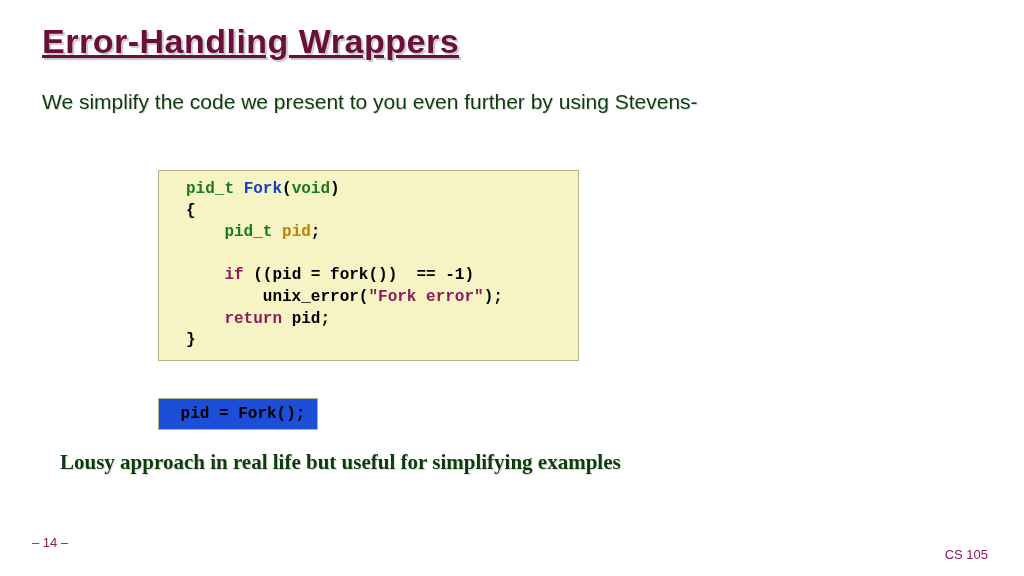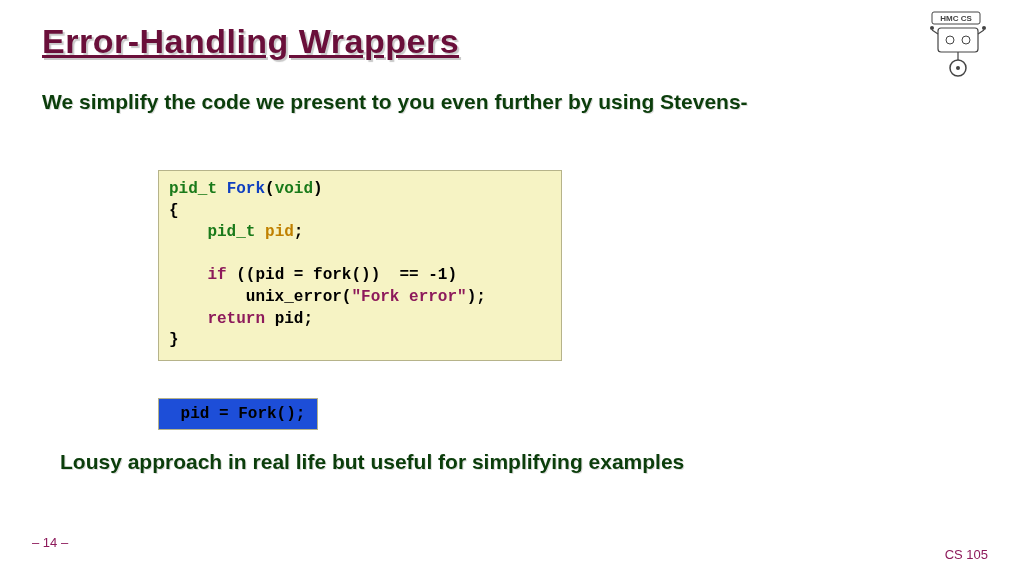--- a/index.html
+++ b/index.html
@@ -35,37 +35,37 @@
     top: 10px;
     width: 70px;
     text-align: center;
   }
   .intro {
     position: absolute;
     left: 42px;
     top: 88px;
     width: 920px;
     font-size: 21px;
-    font-weight: 700;
+    font-weight: 400;
     color: #0b3d0b;
     line-height: 1.35;
     text-shadow: 1px 1px 0 #dddddd;
   }
   .intro .indent {
     display: block;
     padding-left: 40px;
   }
   .codebox1 {
     position: absolute;
     left: 158px;
     top: 170px;
     width: 382px;
     background: #f6f3c4;
     border: 1px solid #b6b38a;
-    padding: 8px 10px 8px 10px;
+    padding: 8px 10px 8px 27px;
     font-family: "Courier New", Courier, monospace;
     font-size: 16px;
     font-weight: 700;
     line-height: 1.35;
     white-space: pre;
     color: #000;
   }
   .codebox2 {
     position: absolute;
     left: 158px;
@@ -87,20 +87,21 @@
   .c-str    { color: #8d1a5b; }
   .note {
     position: absolute;
     left: 60px;
     top: 450px;
     width: 900px;
     font-size: 21px;
     font-weight: 700;
     color: #0b3d0b;
     text-shadow: 1px 1px 0 #dddddd;
+    font-family: Liberation Serif, serif;
   }
   .footer-left {
     position: absolute;
     left: 32px;
     bottom: 26px;
     font-size: 13px;
     color: #8d1a5b;
   }
   .footer-right {
     position: absolute;
@@ -110,36 +111,20 @@
     color: #8d1a5b;
   }
 </style>
 </head>
 <body>
 
 <div class="slide">
 
   <div class="title">Error-Handling Wrappers</div>
 
-  <div class="logo">
-    <svg width="70" height="70" viewBox="0 0 70 70">
-      <rect x="8" y="2" width="48" height="12" rx="2" fill="none" stroke="#444" stroke-width="1"></rect>
-      <text x="32" y="11" text-anchor="middle" font-size="8" font-family="Arial" fill="#444" font-weight="700">HMC CS</text>
-      <rect x="14" y="18" width="40" height="24" rx="3" fill="none" stroke="#444" stroke-width="1.2"></rect>
-      <circle cx="26" cy="30" r="4" fill="none" stroke="#444" stroke-width="1"></circle>
-      <circle cx="42" cy="30" r="4" fill="none" stroke="#444" stroke-width="1"></circle>
-      <line x1="8" y1="20" x2="14" y2="24" stroke="#444" stroke-width="1.2"></line>
-      <line x1="60" y1="20" x2="54" y2="24" stroke="#444" stroke-width="1.2"></line>
-      <circle cx="8" cy="18" r="2" fill="#444"></circle>
-      <circle cx="60" cy="18" r="2" fill="#444"></circle>
-      <line x1="34" y1="42" x2="34" y2="50" stroke="#444" stroke-width="1.2"></line>
-      <circle cx="34" cy="58" r="8" fill="none" stroke="#444" stroke-width="1.5"></circle>
-      <circle cx="34" cy="58" r="2" fill="#444"></circle>
-    </svg>
-  </div>
 
   <div class="intro">
     <span>We simplify the code we present to you even further by using Stevens-</span>
   </div>
 
   <div class="codebox1"><span class="c-type">pid_t</span><span> </span><span class="c-name">Fork</span><span class="c-paren">(</span><span class="c-type">void</span><span class="c-paren">)</span>
 <span class="c-paren">{</span>
     <span class="c-type">pid_t</span><span> </span><span class="c-id">pid</span><span class="c-paren">;</span>
 
     <span class="c-kw">if</span> <span>((pid = fork())  == -1)</span>

